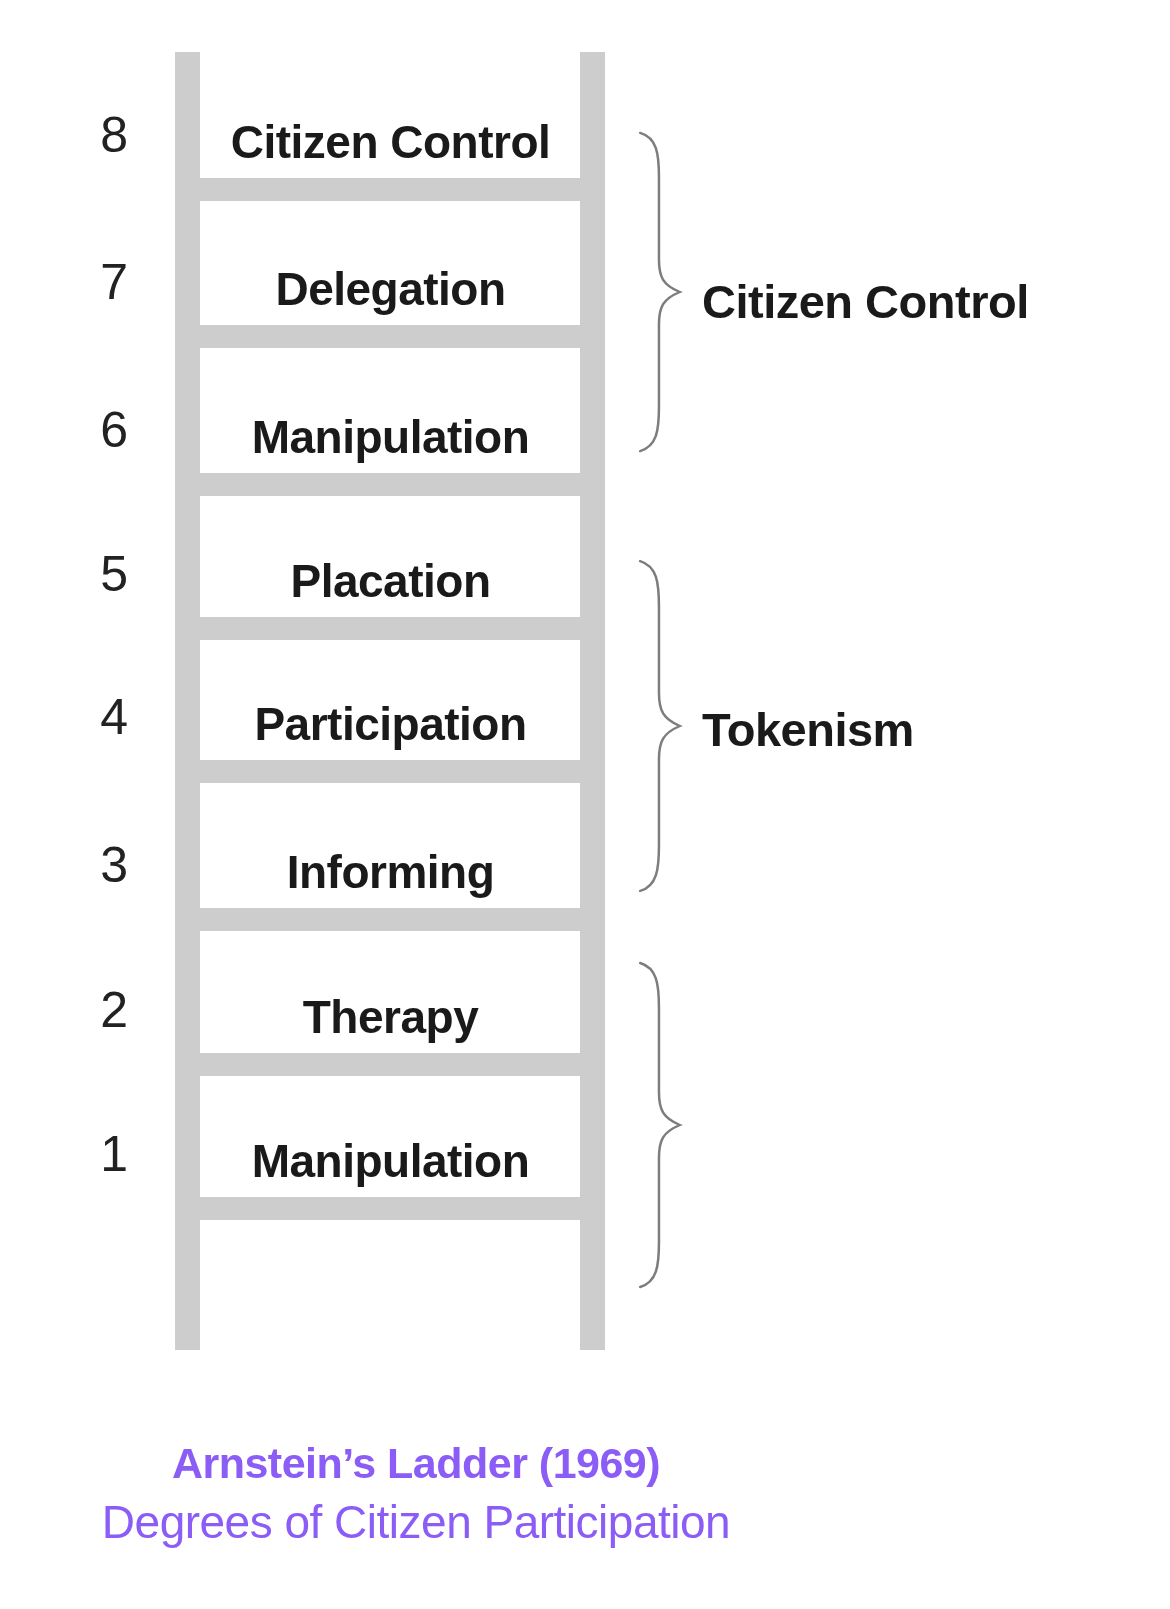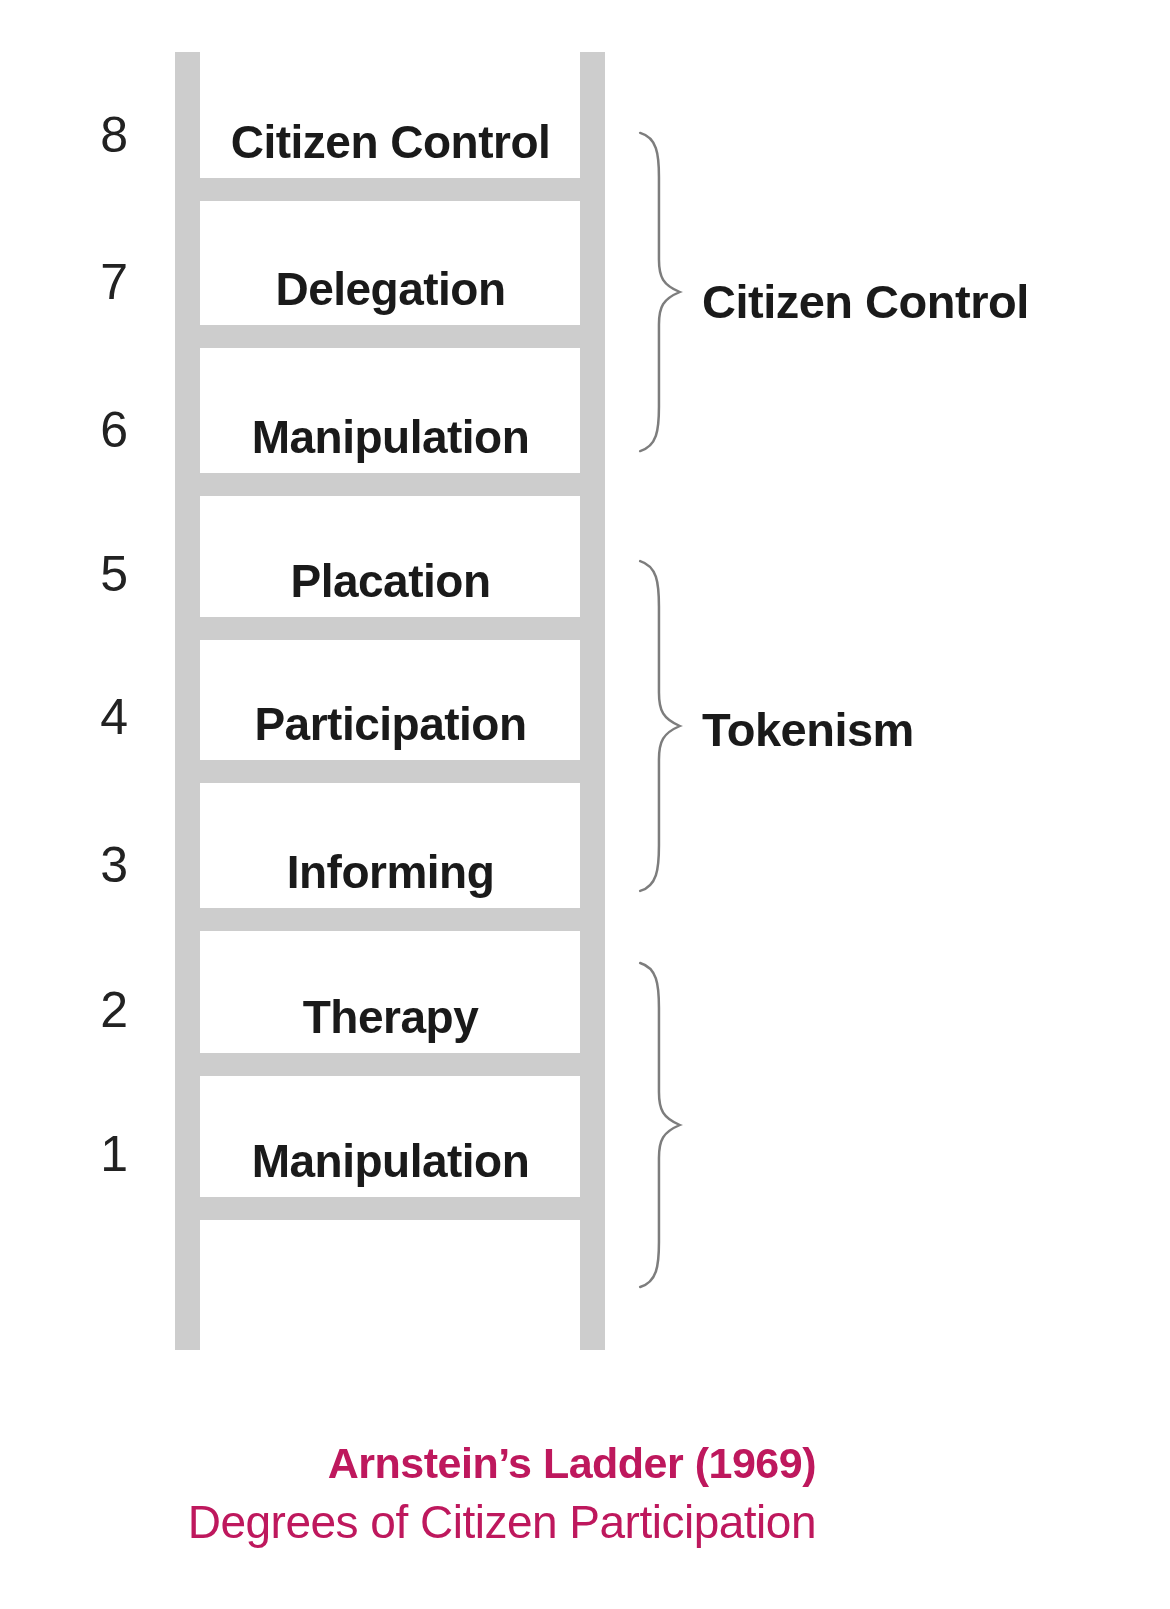--- a/index.html
+++ b/index.html
@@ -39,21 +39,21 @@
     fill:none;stroke:#7d7d7d;stroke-width:2.4;
     stroke-linecap:round;
   }
   .group-label{
     position:absolute;left:702px;height:60px;line-height:60px;
     font-size:47px;font-weight:700;color:#1a1a1a;
     letter-spacing:-0.5px;white-space:nowrap;
   }
   .caption{
     position:absolute;left:16px;top:1438px;width:800px;
-    text-align:right;color:#be185d;
+    text-align:center;color:#8b5cf6;
   }
   .caption .title{
     font-size:43px;font-weight:700;line-height:50px;
     letter-spacing:-0.5px;
   }
   .caption .subtitle{
     font-size:46px;font-weight:400;line-height:52px;
     margin-top:8px;letter-spacing:-0.5px;
   }
 </style>

